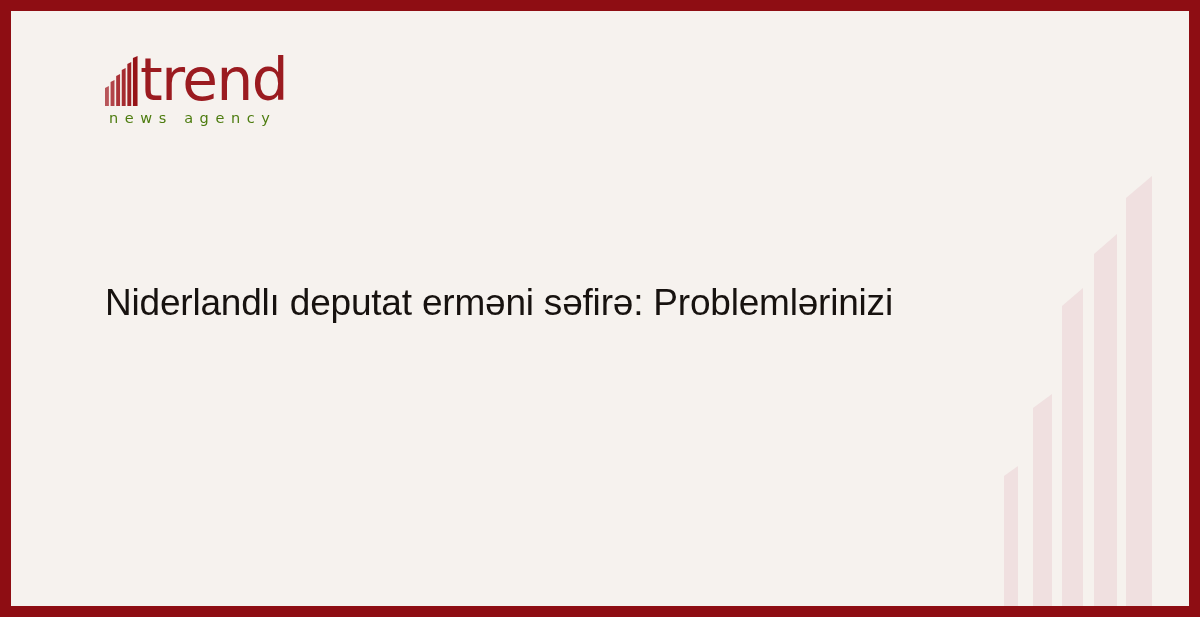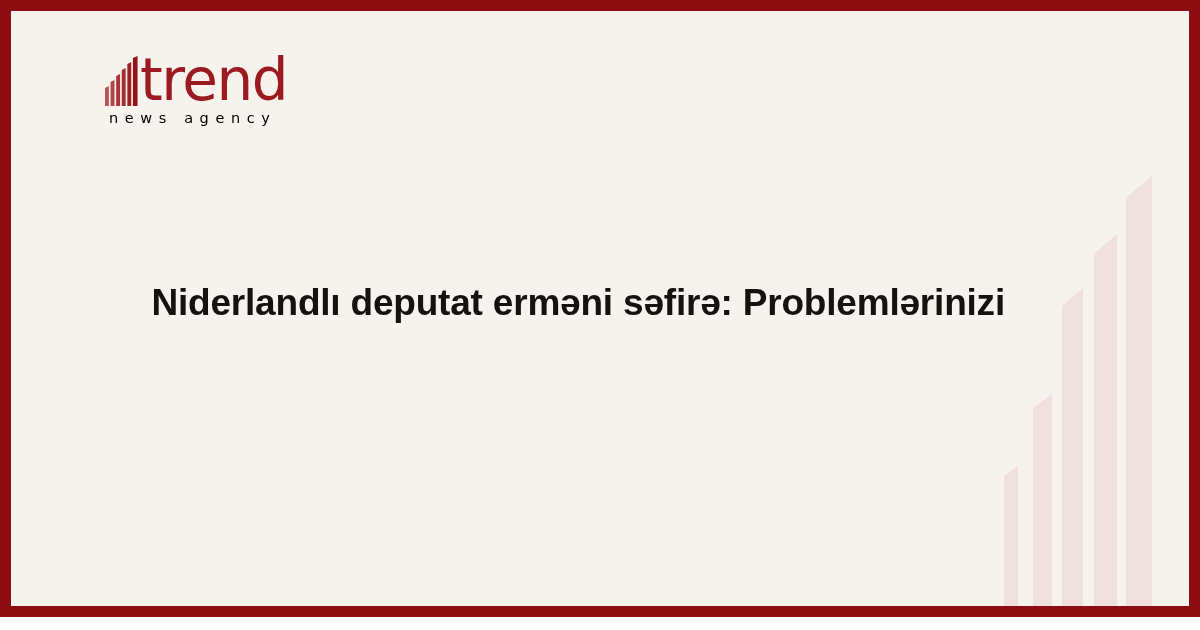--- a/index.html
+++ b/index.html
@@ -73,38 +73,37 @@
     color: #9b1b20;
     letter-spacing: -1.5px;
   }
 
   .logo-sub {
     margin-top: 4px;
     margin-left: 4px;
     font-family: "DejaVu Sans", sans-serif;
     font-size: 14.5px;
     font-weight: 400;
-    color: #000000;
+    color: #4d7c0f;
     letter-spacing: 6.6px;
   }
 
   
   .headline {
     position: absolute;
     left: 94px;
     top: 262px;
     width: 900px;
     margin: 0;
     font-family: "Liberation Sans", sans-serif;
     font-size: 37px;
-    font-weight: 700;
+    font-weight: 400;
     line-height: 60px;
     color: #17120f;
     letter-spacing: -0.2px;
-    text-align: right;
   }
 </style>
 </head>
 <body>
 
 <div class="og-card">
   <div class="card-inner">
 
     <div class="watermark">
       <svg viewBox="0 0 160 430" preserveAspectRatio="none" aria-hidden="true">

